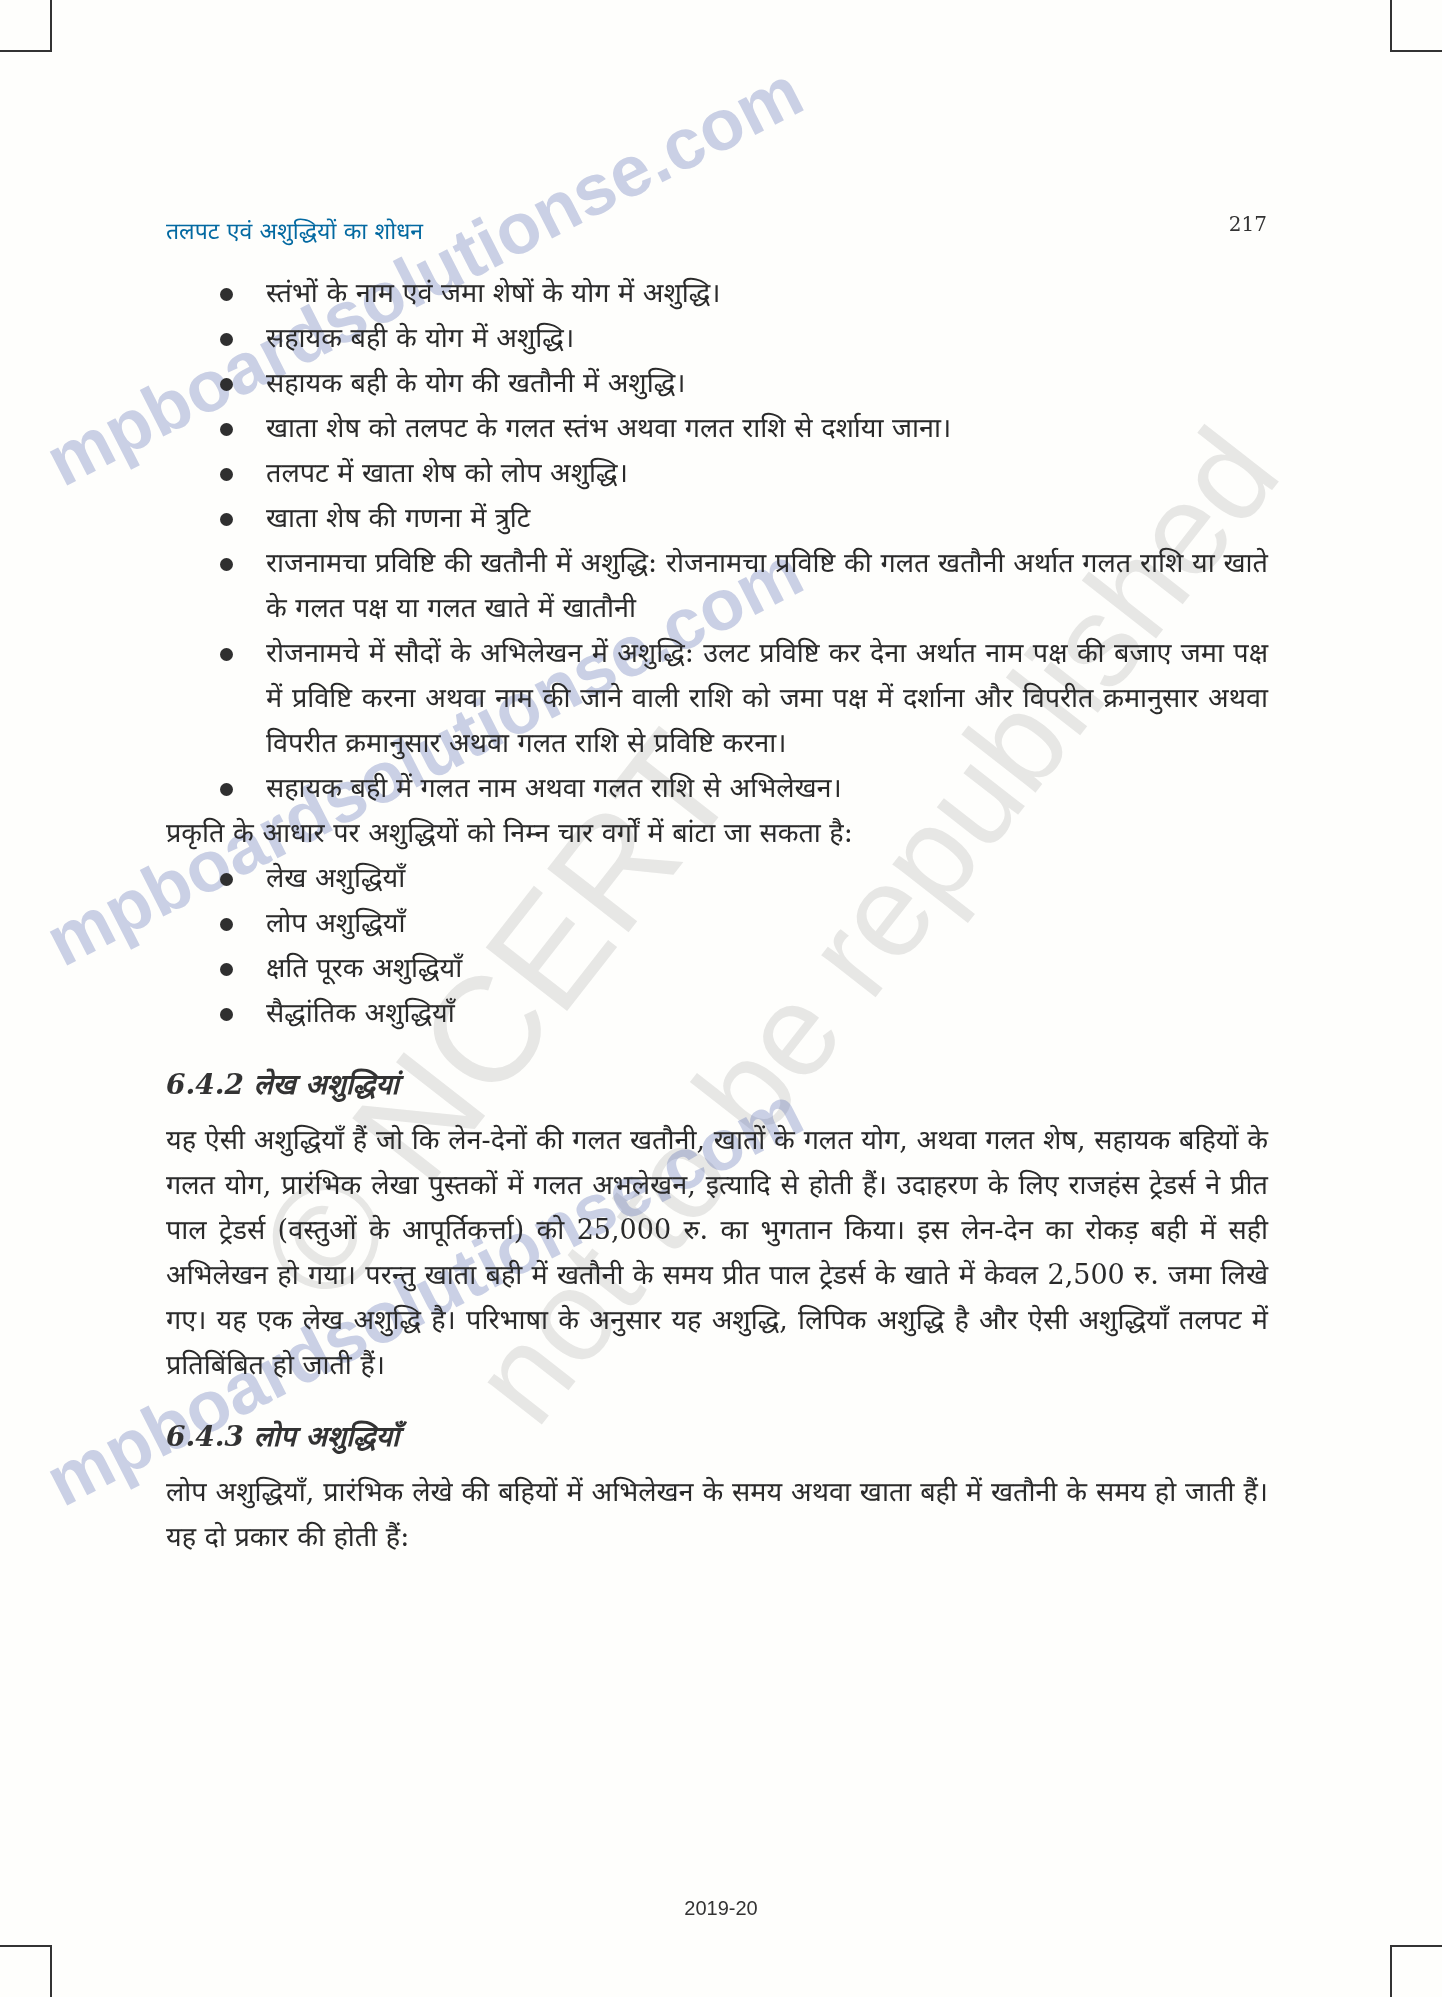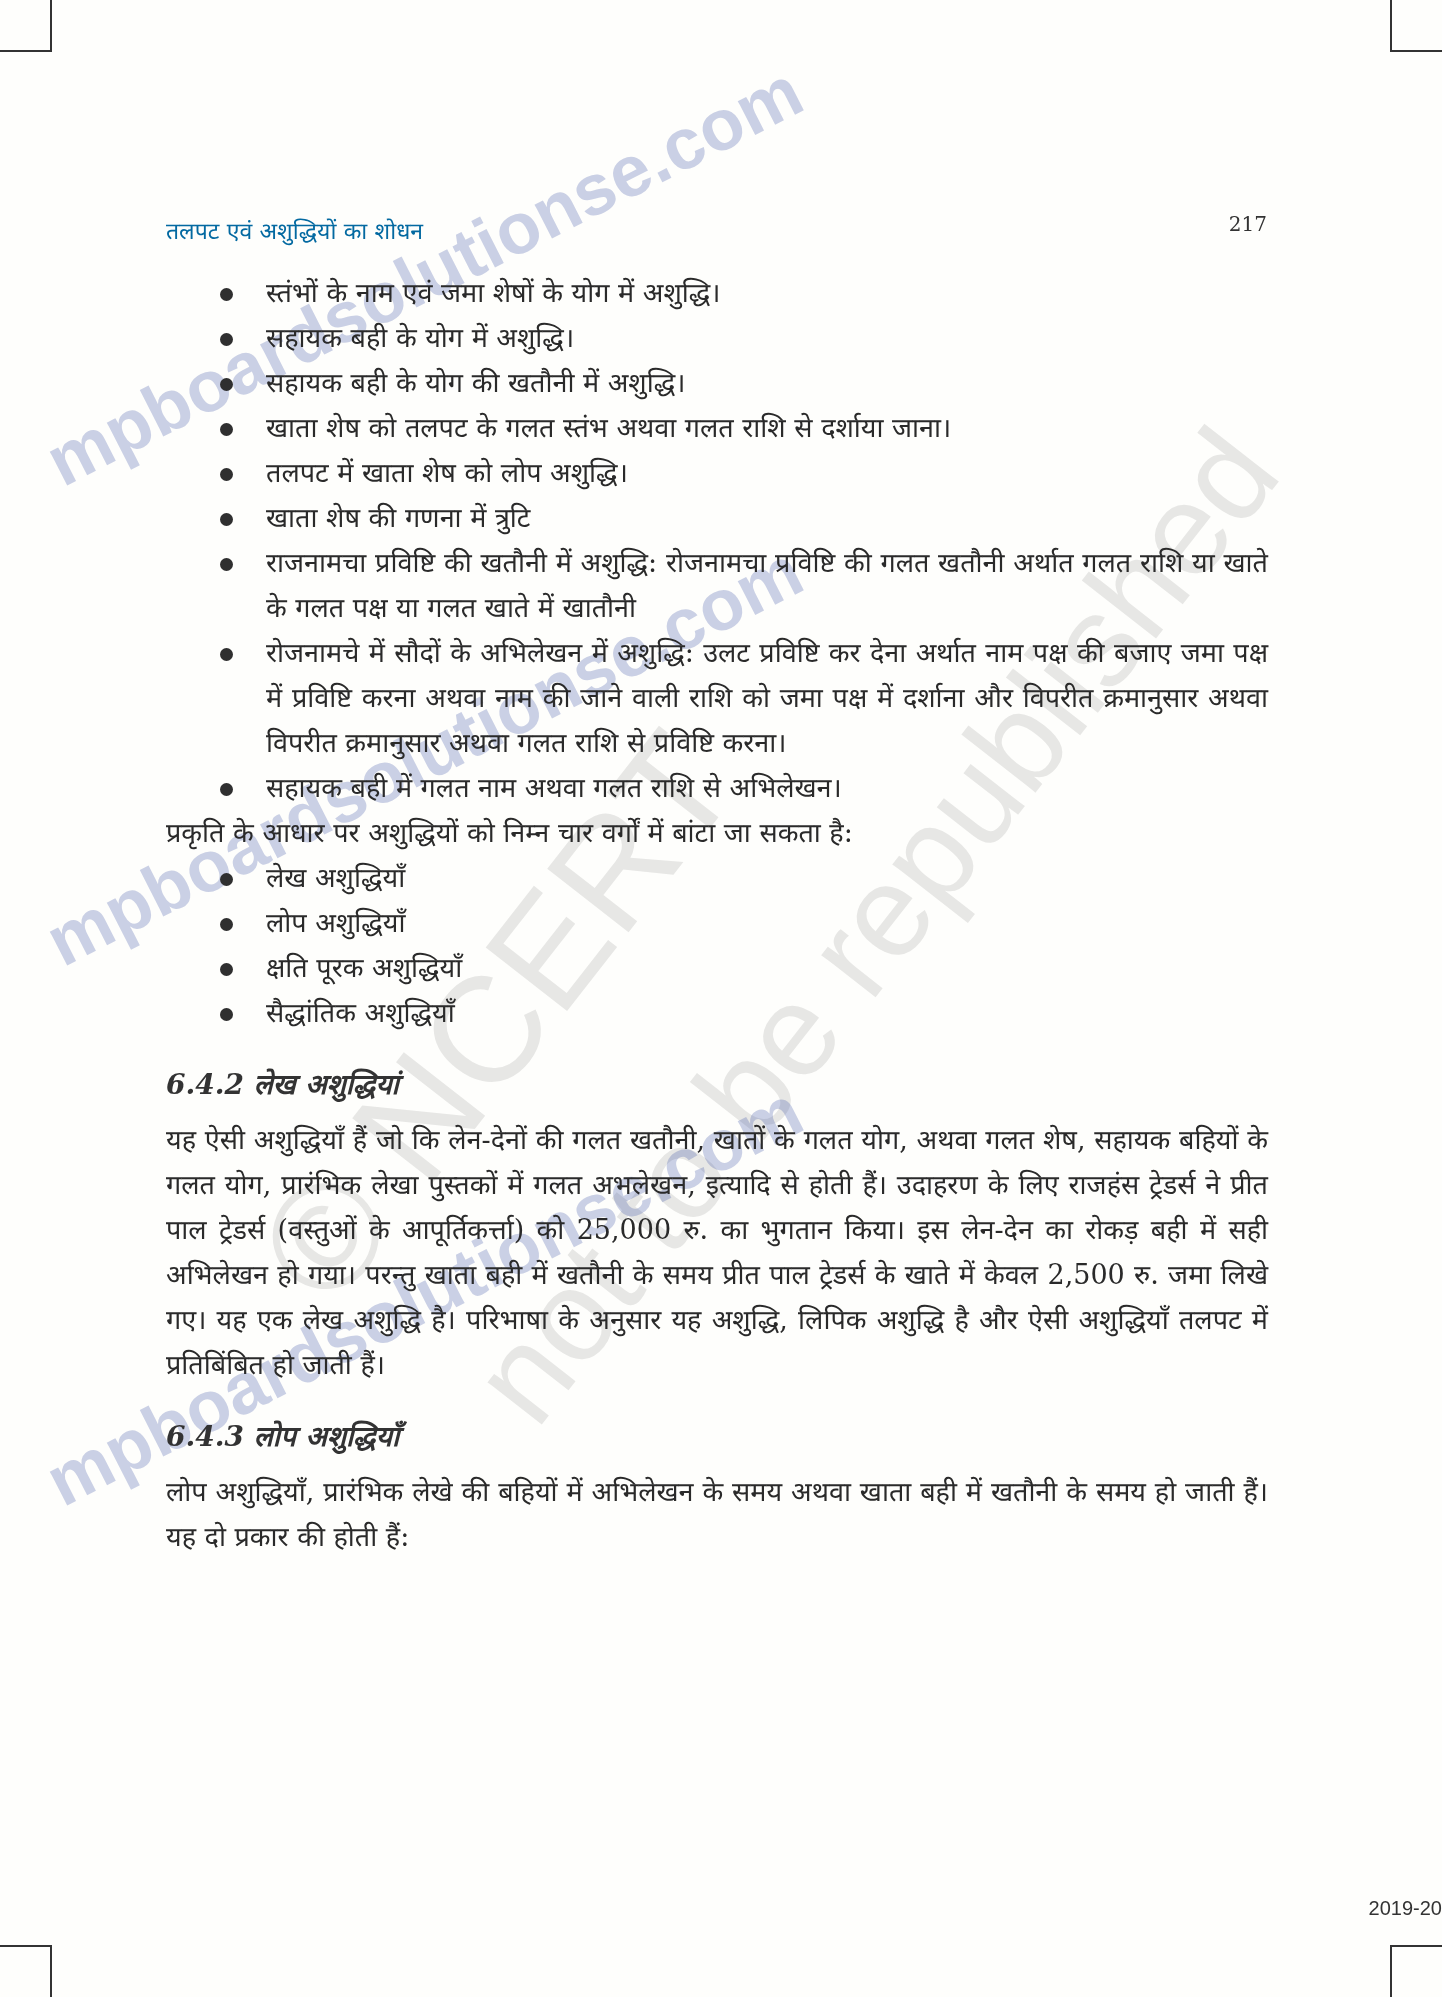--- a/index.html
+++ b/index.html
@@ -21,21 +21,21 @@
 
   .content { position: absolute; top: 270px; left: 166px; width: 1102px; font-size: 27px; line-height: 45px; }
   ul.bullets { list-style: none; margin: 0; padding: 0 0 0 54px; }
   ul.bullets li { position: relative; padding-left: 46px; text-align: justify; }
   ul.bullets li .dot { position: absolute; left: 0; top: 18px; width: 13px; height: 13px; border-radius: 50%; background: #2f2f2f; }
 
   h3.sec { font-style: italic; font-weight: bold; font-size: 28px; margin: 30px 0 12px 0; color: #333; line-height: 40px; }
   p.body { margin: 0; text-align: justify; }
   ul.bullets.cats { margin-top: 0; }
 
-  .footer-year { position: absolute; top: 1897px; left: 0; width: 1442px; text-align: right; font-family: "Liberation Sans", sans-serif; font-size: 20px; color: #333; }
+  .footer-year { position: absolute; top: 1897px; left: 0; width: 1442px; text-align: center; font-family: "Liberation Sans", sans-serif; font-size: 20px; color: #333; }
 
   .watermark { position: absolute; pointer-events: none; white-space: nowrap; font-family: "Liberation Sans", sans-serif; font-weight: bold; }
   .wm-blue { color: rgba(70, 90, 170, 0.28); font-size: 72px; transform: rotate(-27deg); transform-origin: left bottom; }
   .wm-grey { color: rgba(150,150,150,0.22); font-size: 150px; font-weight: normal; transform: rotate(-52deg); transform-origin: left bottom; }
 </style>
 </head>
 <body>
 
 <div class="crop tl"></div>
 <div class="crop tr"></div>

